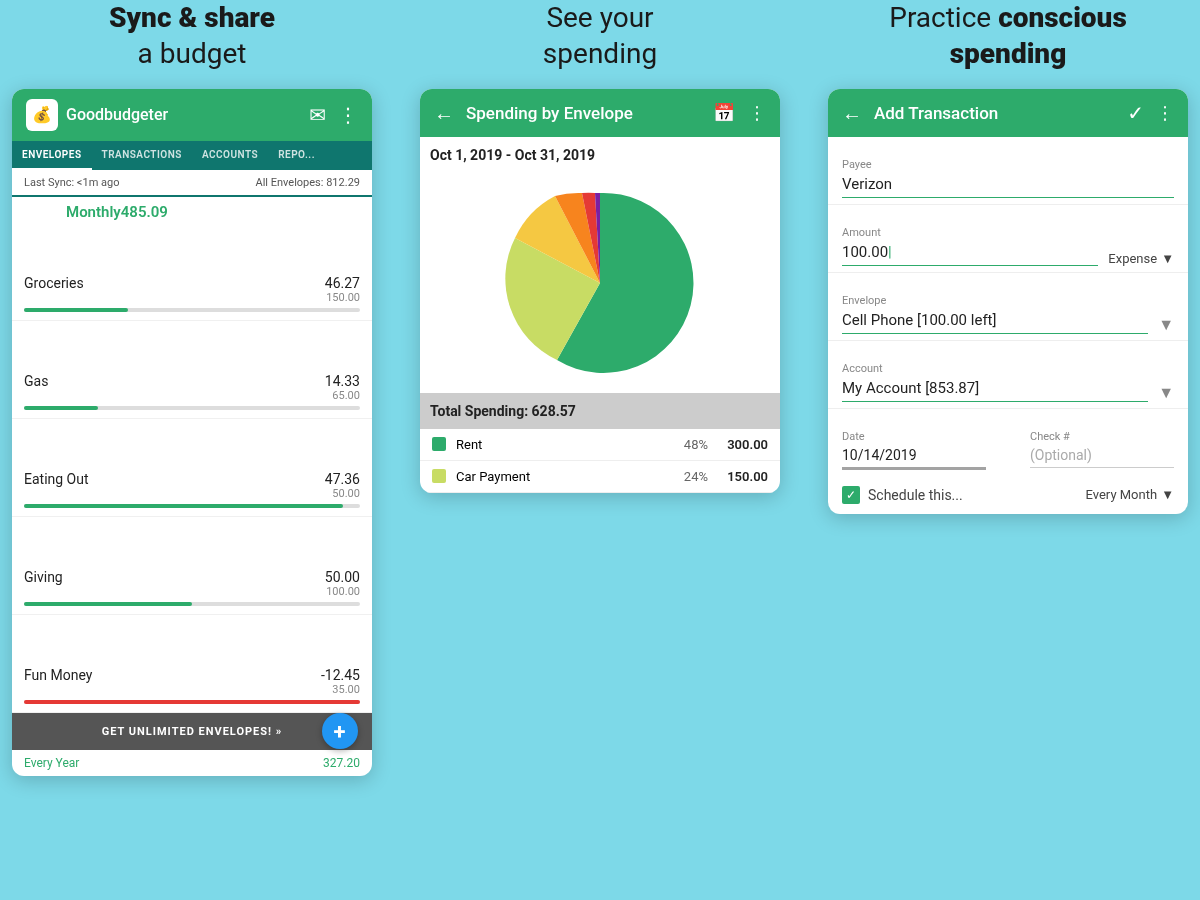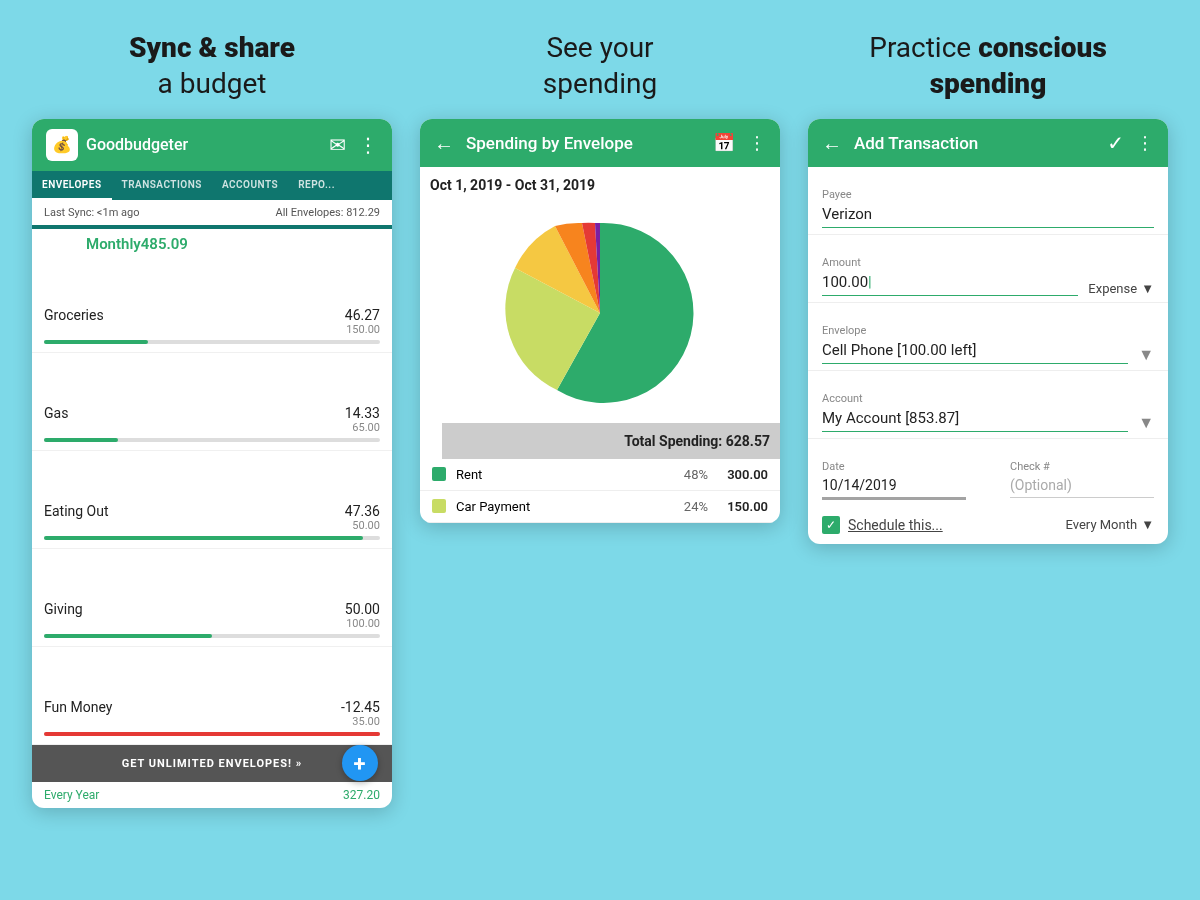--- a/index.html
+++ b/index.html
@@ -9,21 +9,20 @@
       width: 1200px;
       height: 900px;
       overflow: hidden;
       display: flex;
       align-items: center;
       justify-content: center;
     }
     .container {
       display: flex;
       gap: 24px;
-      padding: 30px;
       align-items: flex-start;
       width: 100%;
       height: 100%;
     }
     .column {
       flex: 1;
       display: flex;
       flex-direction: column;
       align-items: center;
       gap: 16px;
@@ -92,21 +91,21 @@
     .nav-tab.active {
       color: white;
       border-bottom: 2px solid white;
     }
     .sync-bar {
       display: flex;
       justify-content: space-between;
       padding: 6px 12px;
       font-size: 11px;
       color: #555;
-      border-bottom: 4px solid #0f766e;
+      border-bottom: 2px solid #0f766e;
     }
     .section-header {
       display: flex;
       justify-content: flex-start;
       padding: 6px 12px 2px;
       font-size: 15px;
       font-weight: 600;
       color: #2DAB6B;
       margin-left: 42px;
     }
@@ -193,26 +192,25 @@
       color: #222;
     }
     .chart-area {
       padding: 10px;
       display: flex;
       justify-content: center;
       align-items: center;
     }
     .total-spending-bar {
       background: #ccc;
-      text-align: right;
+      text-align: left;
       padding: 10px;
       font-size: 14px;
       font-weight: 700;
       color: #222;
-      margin-left: 22px;
     }
     .legend-item {
       display: flex;
       align-items: center;
       padding: 8px 12px;
       font-size: 13px;
       gap: 10px;
       border-bottom: 1px solid #eee;
     }
     .legend-color {
@@ -306,21 +304,20 @@
       display: flex;
       align-items: center;
       justify-content: center;
       color: white;
       font-size: 12px;
     }
     .schedule-label {
       font-size: 14px;
       color: #444;
       flex: 1;
-      text-decoration: underline;
     }
 
     
     .pie-svg {
       width: 200px;
       height: 200px;
     }
   </style>
 </head>
 <body>

